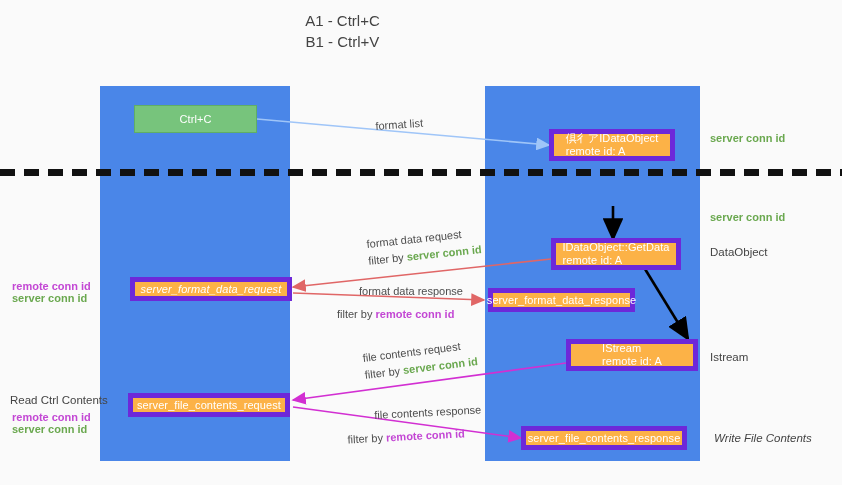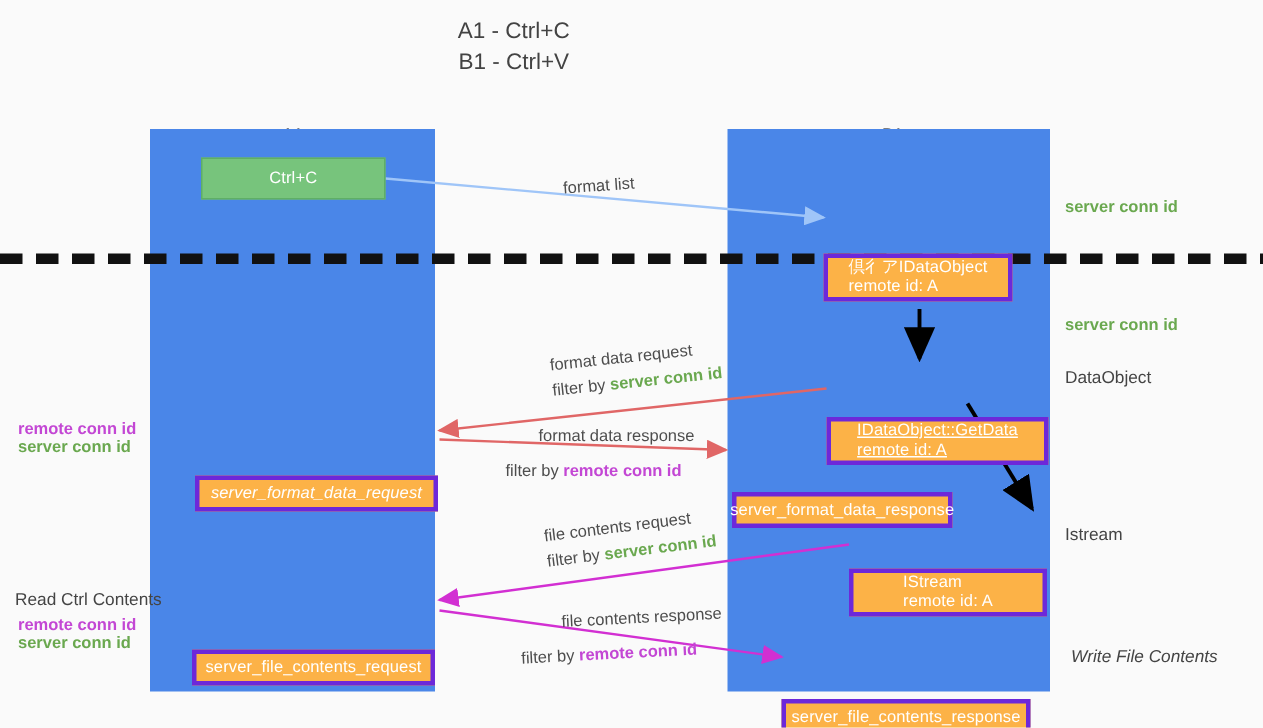--- a/index.html
+++ b/index.html
@@ -36,21 +36,21 @@
   .box{
     box-sizing:border-box;
     display:flex;align-items:center;justify-content:center;
     text-align:left;
     font-size:11px;line-height:13px;
     color:#ffffff;
     white-space:pre;
     letter-spacing:.1px;
   }
   .box.green{background:#77c47c;border:1px solid #5fae66;}
-  .box.orange{background:#fbb040;background:#fcb247;border:3px solid #6d28d9;margin-top:40px;}
+  .box.orange{background:#fbb040;background:#fcb247;border:5px solid #6d28d9;}
 
   
   .lbl{font-size:11px;line-height:13px;white-space:pre;}
   .lbl.grey{color:#4d4d4d;}
   .green-t{color:#6aa84f;font-weight:bold;}
   .magenta-t{color:#c347d4;font-weight:bold;}
   .side-lbl{font-size:11.5px;line-height:14px;color:#444;white-space:pre;}
 
   
   .rot{transform-origin:0 0;}
@@ -117,21 +117,21 @@
   <svg id="dash" viewBox="0 0 842 7" style="position:absolute;left:0;top:169px;width:842px;height:7px;">
     <line x1="0" y1="3.5" x2="842" y2="3.5" stroke="#111111" stroke-width="7" stroke-dasharray="15 9"></line>
   </svg>
 
   <div class="abs box green" style="left:134px;top:105px;width:123px;height:28px;">Ctrl+C</div>
 
   <div class="abs box orange" style="left:549px;top:129px;width:126px;height:32px;">倶彳アIDataObject
 remote id: A</div>
 
 
-  <div class="abs box orange" style="left:551px;top:238px;width:148px;height:32px;text-decoration:underline;">IDataObject::GetData
+  <div class="abs box orange" style="left:551px;top:238px;width:130px;height:32px;">IDataObject::GetData
 remote id: A</div>
 
   <div class="abs box orange" style="left:130px;top:277px;width:162px;height:24px;font-style:italic;">server_format_data_request</div>
 
   <div class="abs box orange" style="left:488px;top:288px;width:147px;height:24px;">server_format_data_response</div>
 
   <div class="abs box orange" style="left:566px;top:339px;width:132px;height:32px;">IStream
 remote id: A</div>
 
   <div class="abs box orange" style="left:521px;top:426px;width:166px;height:24px;">server_file_contents_response</div>

